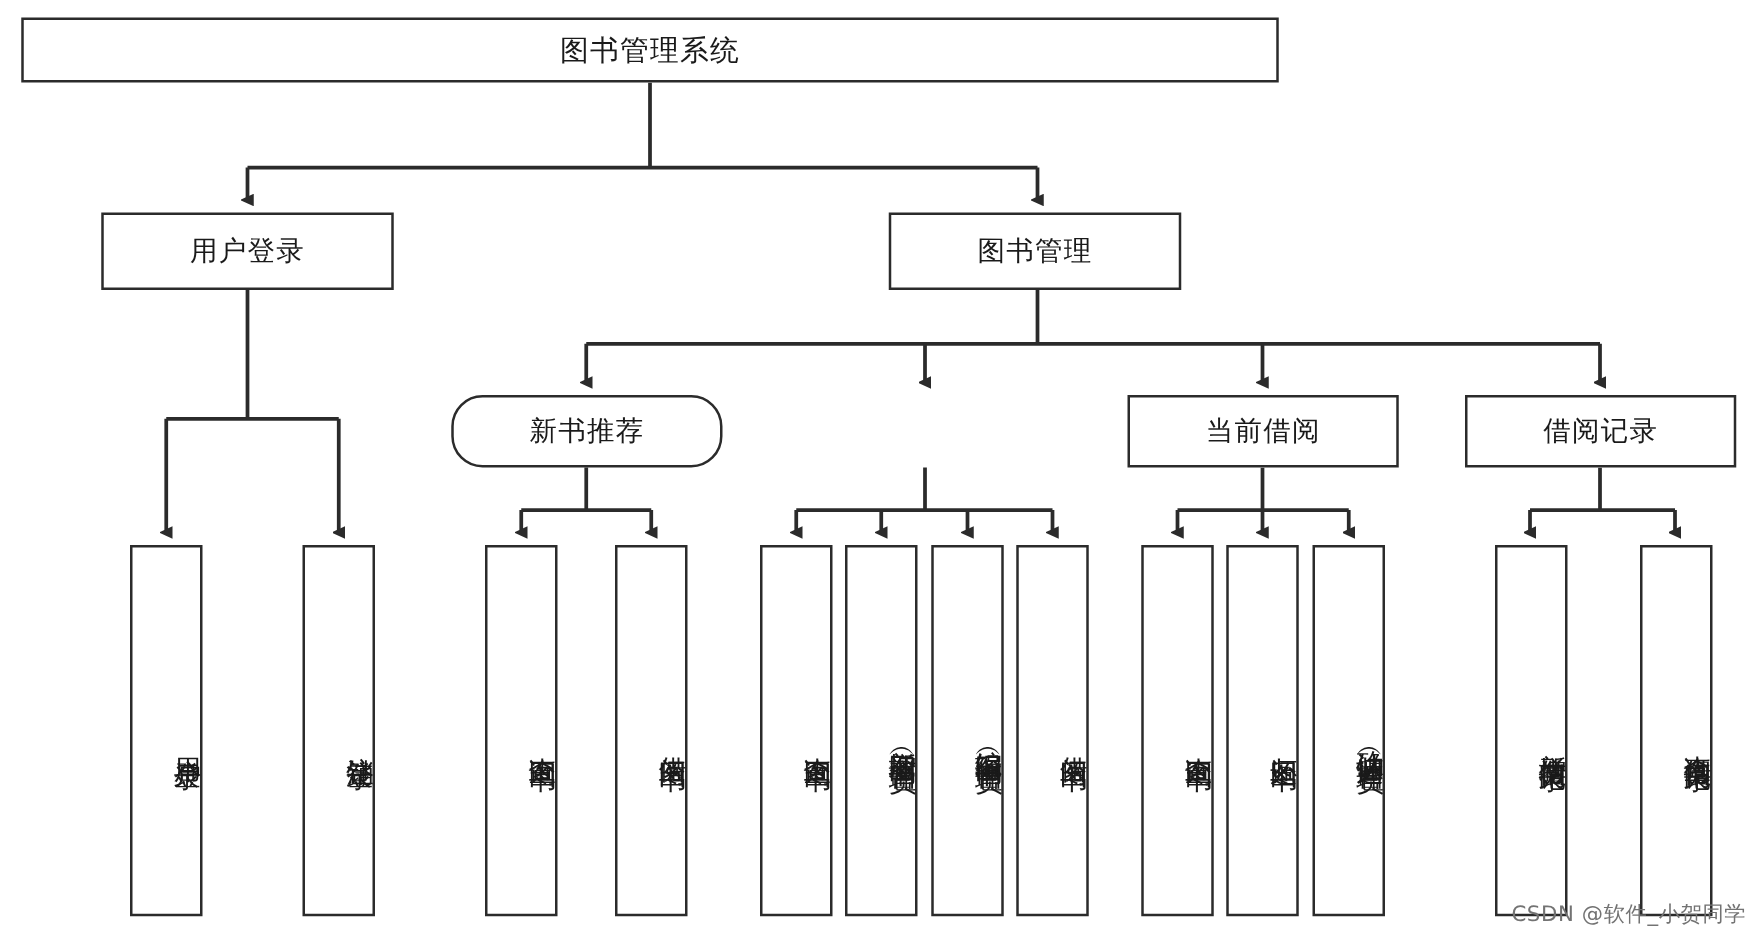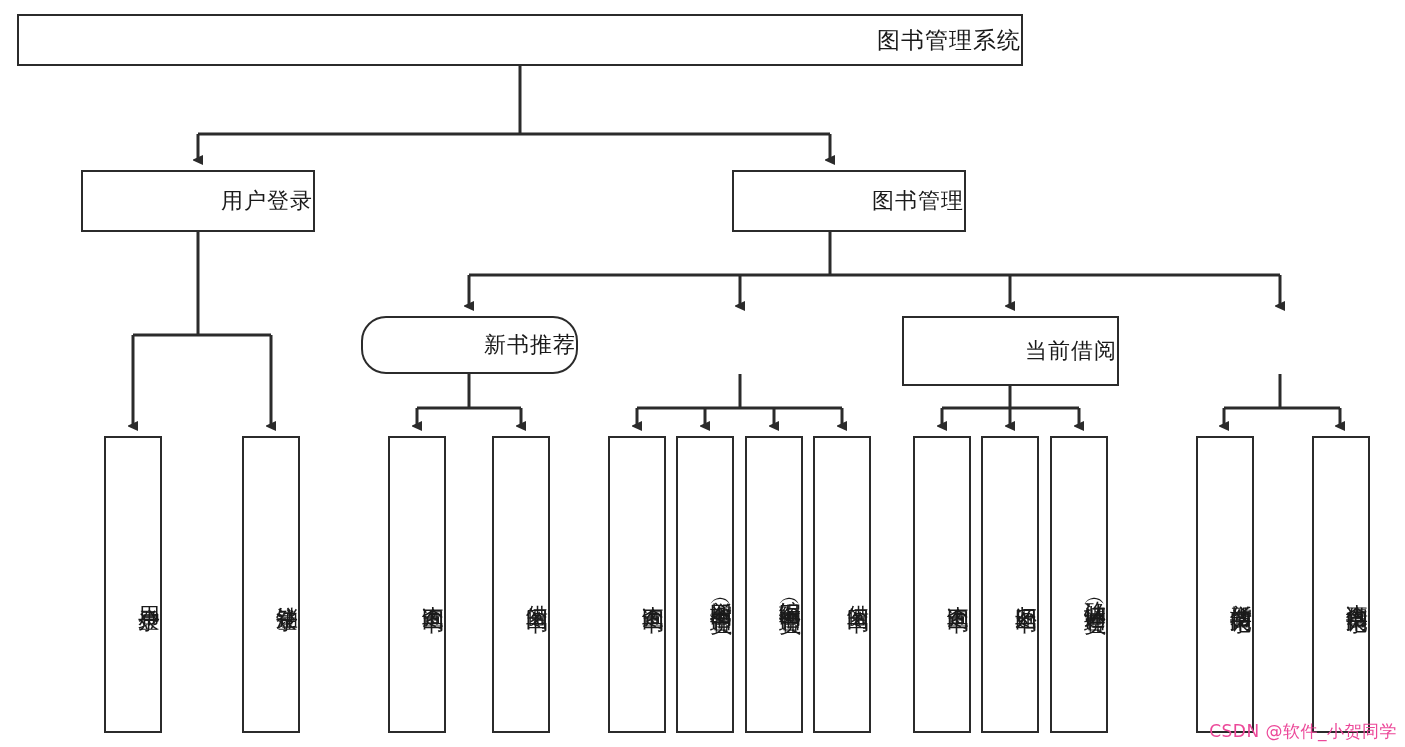--- a/index.html
+++ b/index.html
@@ -25,21 +25,21 @@
     height: 747px;
     pointer-events: none;
   }
   .node {
     position: absolute;
     box-sizing: border-box;
     border: 2px solid #2b2b2b;
     background: #ffffff;
     display: flex;
     align-items: center;
-    justify-content: flex-end;
+    justify-content: center;
     color: #1a1a1a;
   }
   .node.horiz {
     font-size: 22px;
     letter-spacing: 1px;
   }
   .node.vert {
     writing-mode: vertical-rl;
     text-orientation: upright;
     font-size: 22px;
@@ -56,21 +56,21 @@
     white-space: nowrap;
   }
   #root-node {
     font-size: 23px;
   }
   #watermark {
     position: absolute;
     right: 8px;
     bottom: 4px;
     font-size: 17px;
-    color: #ec4899;
+    color: #737373;
     letter-spacing: 0.5px;
     white-space: nowrap;
   }
 </style>
 </head>
 <body>
 
 <div id="canvas">
 
   <svg id="edges" viewBox="0 0 1405 747" xmlns="http://www.w3.org/2000/svg">
@@ -123,29 +123,32 @@
     </g>
   </svg>
 
   <div class="node horiz" id="root-node" style="left:17px; top:14px; width:1006px; height:52px;">
     <span>图书管理系统</span>
   </div>
 
   <div class="node horiz" style="left:81px; top:170px; width:234px; height:62px;">
     <span>用户登录</span>
   </div>
-  <div class="node horiz" style="left:711px; top:170px; width:234px; height:62px;margin-left:21px;">
+  <div class="node horiz" style="left:711px; top:170px; width:234px; height:62px;">
     <span>图书管理</span>
   </div>
 
   <div class="node horiz" style="left:361px; top:316px; width:217px; height:58px;border-radius:25px;">
     <span>新书推荐</span>
   </div>
-  <div class="node horiz" style="left:902px; top:316px; width:217px; height:70px;">
+  <div class="node horiz" style="left:902px; top:316px; width:217px; height:58px;">
     <span>当前借阅</span>
+  </div>
+  <div class="node horiz" style="left:1172px; top:316px; width:217px; height:58px;">
+    <span>借阅记录</span>
   </div>
 
   <div class="node vert" style="left:104px; top:436px; width:58px; height:297px;">
     <span class="vtext">用户登录</span>
   </div>
   <div class="node vert" style="left:242px; top:436px; width:58px; height:297px;">
     <span class="vtext">注销登录</span>
   </div>
 
   <div class="node vert" style="left:388px; top:436px; width:58px; height:297px;">

